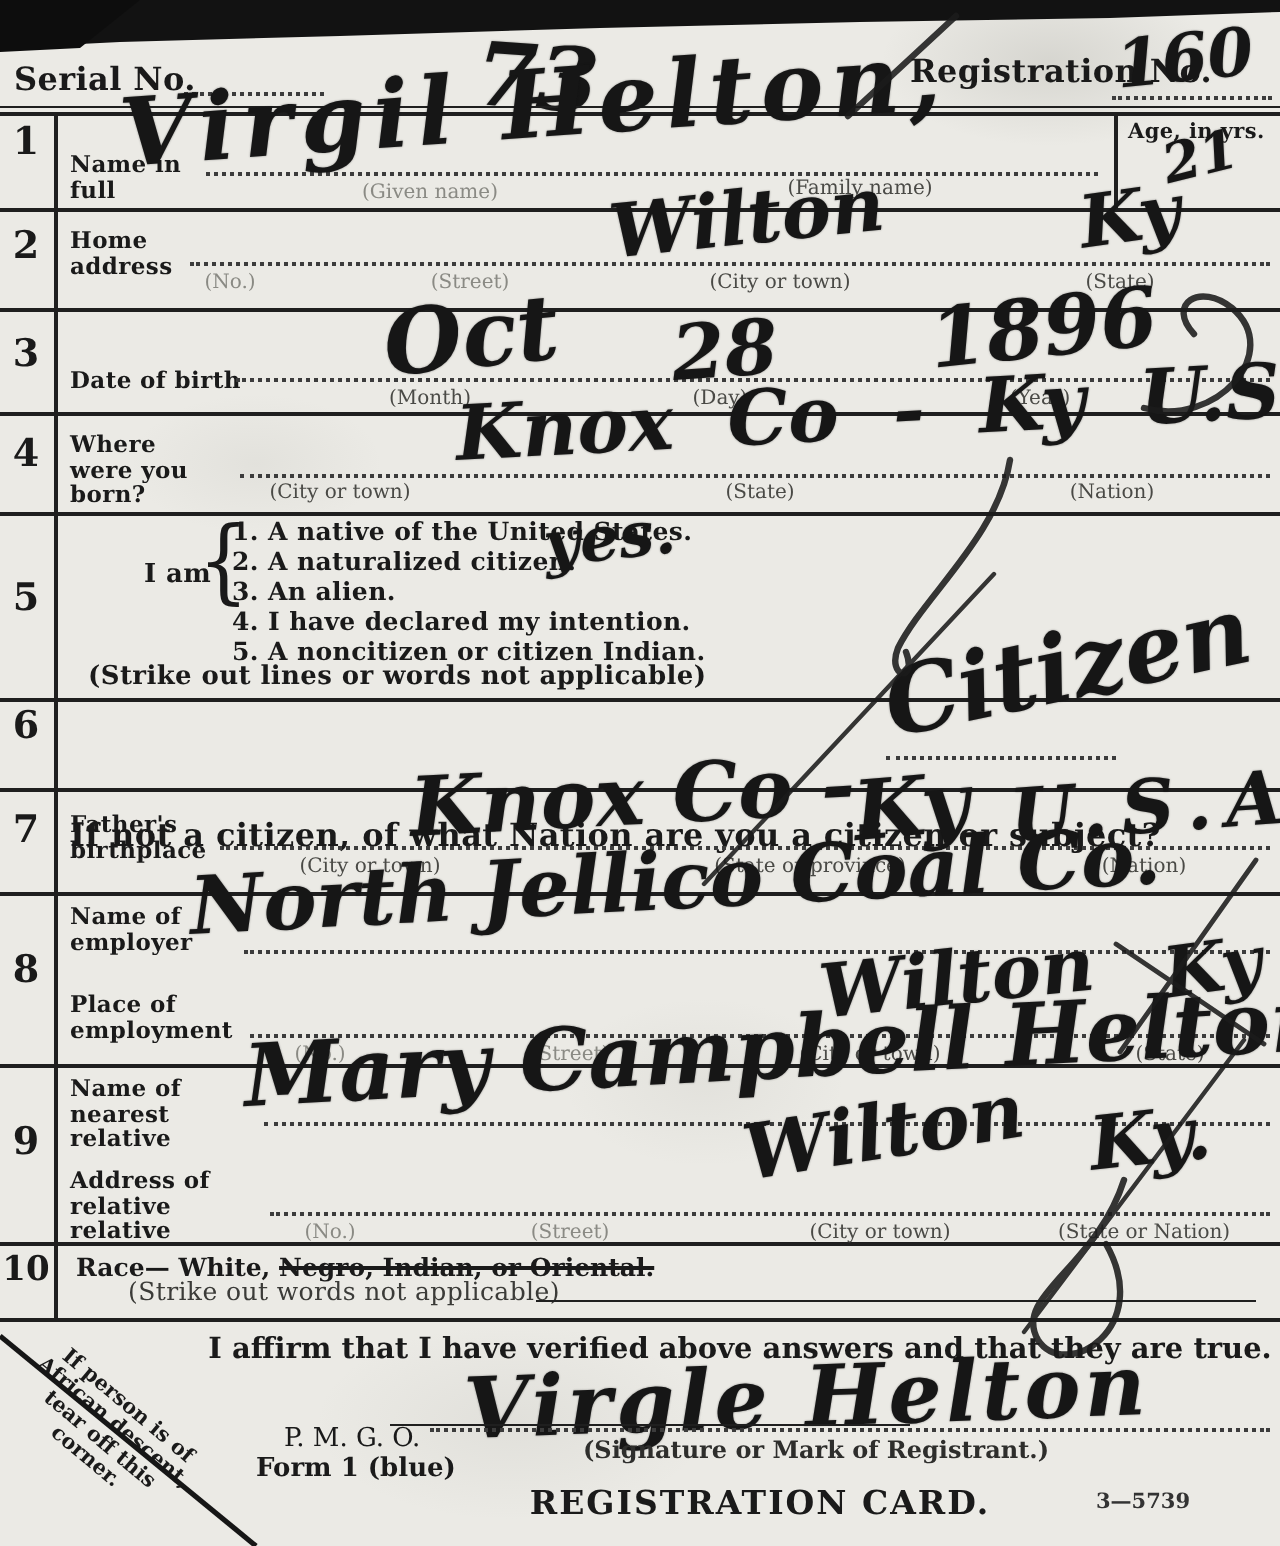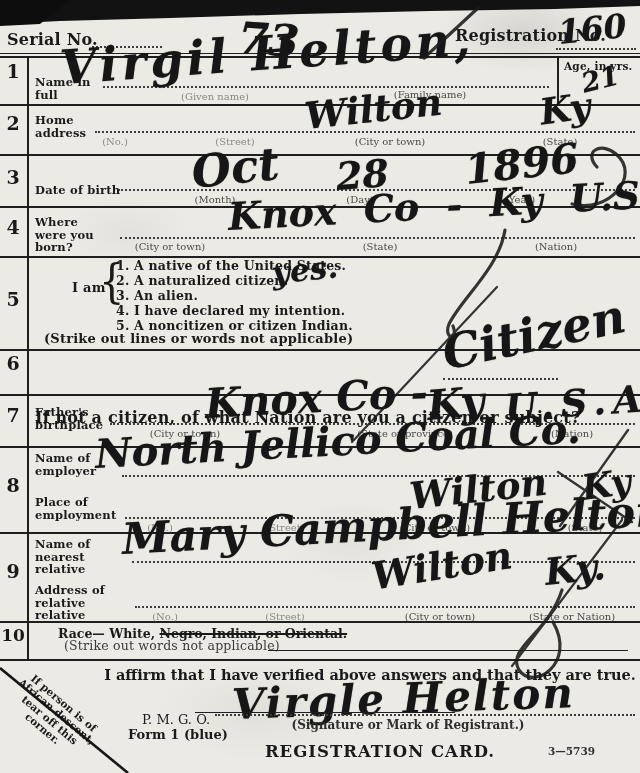--- a/index.html
+++ b/index.html
@@ -144,21 +144,21 @@
   <div class="dots" style="left:135px;top:606px;width:500px;"></div>
   <div class="sub" style="left:165px;top:611px;color:#8a8a84;">(No.)</div>
   <div class="sub" style="left:285px;top:611px;color:#8a8a84;">(Street)</div>
   <div class="sub" style="left:440px;top:611px;">(City or town)</div>
   <div class="sub" style="left:572px;top:611px;">(State or Nation)</div>
   <div class="hw" style="left:122px;top:518px;font-size:43px;transform:rotate(-3deg);">Mary Campbell Helton,</div>
   <div class="hw" style="left:372px;top:558px;font-size:38px;transform:rotate(-9deg);">Wilton</div>
   <div class="hw" style="left:545px;top:554px;font-size:37px;transform:rotate(-6deg);">Ky.</div>
 
   <div class="num" style="top:625px;font-size:17px;">10</div>
-  <div class="abs" style="left:38px;top:626px;font-weight:700;font-size:12.5px;white-space:nowrap;margin-left:20px;">
+  <div class="abs" style="left:38px;top:626px;font-weight:700;font-size:12.5px;white-space:nowrap;">
     <span>Race—</span>
     <span>White,</span>
     <span class="strike">Negro, Indian, or Oriental.</span>
   </div>
   <div class="lbl" style="left:64px;top:640px;font-size:12.5px;font-weight:400;color:#3b3b38;">(Strike out words not applicable)</div>
   <div class="hline" style="left:268px;top:650px;width:360px;height:1px;"></div>
 
   <div class="abs" style="left:100px;top:666px;width:540px;text-align:center;font-weight:700;font-size:14.5px;">I affirm that I have verified above answers and that they are true.</div>
   <div class="hw" style="left:232px;top:684px;font-size:42px;transform:rotate(-2deg);letter-spacing:2px;">Virgle Helton</div>
   <div class="dots" style="left:215px;top:714px;width:420px;"></div>

